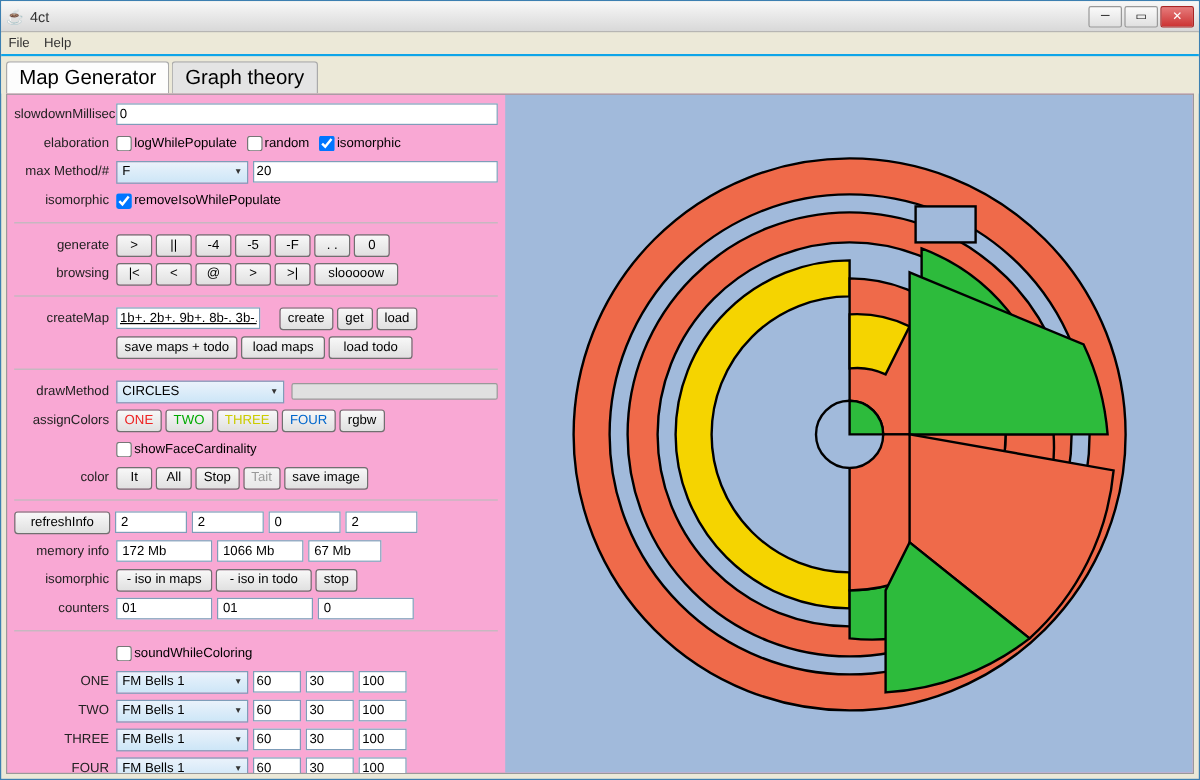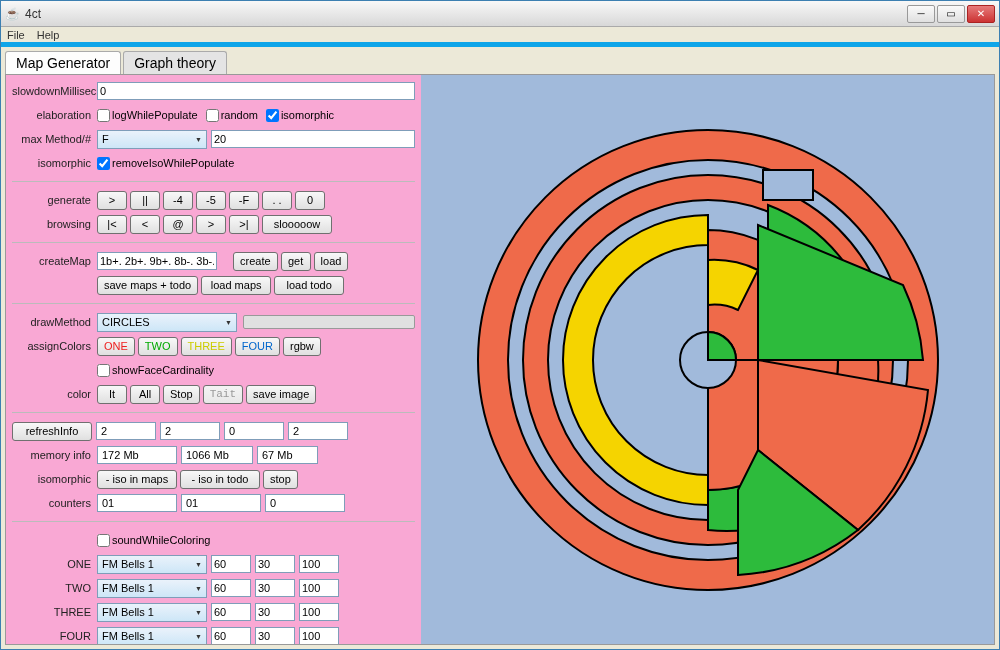--- a/index.html
+++ b/index.html
@@ -4,38 +4,38 @@
 <style>
 * { box-sizing: border-box; margin: 0; padding: 0; }
 body { font-family: "Segoe UI", Tahoma, sans-serif; font-size: 11px; background: #d4d0c8; }
 .window { width: 1000px; height: 650px; background: #ece9d8; border: 1px solid #3c7fb1; display: flex; flex-direction: column; }
 .titlebar { background: linear-gradient(to bottom, #f8f8f8 0%, #e8e8e8 50%, #d8d8d8 100%); height: 26px; display: flex; align-items: center; padding: 0 4px; border-bottom: 1px solid #aaa; }
 .titlebar .java-icon { width: 16px; height: 16px; margin-right: 4px; display: inline-flex; align-items: center; justify-content: center; font-size: 12px; color: #5382a1; }
 .titlebar .title { flex: 1; color: #333; font-size: 12px; }
 .winbtns { display: flex; gap: 2px; }
 .winbtn { width: 28px; height: 18px; border: 1px solid #999; display: flex; align-items: center; justify-content: center; font-size: 10px; cursor: pointer; background: linear-gradient(#fafafa,#e0e0e0); border-radius: 2px; }
 .winbtn.close { background: linear-gradient(#e67b7b,#c33); color: #fff; border-color: #a22; }
-.menubar { height: 20px; display: flex; align-items: center; padding: 0 6px; gap: 12px; background: #ece9d8; border-bottom: 5px solid #0ea5e9; font-size: 11px; color: #333; }
+.menubar { height: 20px; display: flex; align-items: center; padding: 0 6px; gap: 12px; background: #ece9d8; border-bottom: 2px solid #0ea5e9; font-size: 11px; color: #333; }
 .tabbar { display: flex; padding: 4px 4px 0 4px; background: #ece9d8; }
-.tab { padding: 3px 10px; border: 1px solid #aaa; border-bottom: none; margin-right: 2px; background: #e4e4e4; font-size: 14px; cursor: pointer; border-radius: 3px 3px 0 0; }
+.tab { padding: 3px 10px; border: 1px solid #aaa; border-bottom: none; margin-right: 2px; background: #e4e4e4; font-size: 17px; cursor: pointer; border-radius: 3px 3px 0 0; }
 .tab.active { background: #fdfdfd; font-weight: 500; }
 .content { flex: 1; display: flex; border: 1px solid #999; margin: 0 4px 4px 4px; background: #f9a8d4; overflow: hidden; }
 .leftpanel { width: 415px; padding: 6px; overflow-y: auto; }
 .row { display: flex; align-items: center; margin-bottom: 4px; min-height: 20px; }
 .lbl { width: 85px; text-align: right; padding-right: 6px; font-size: 11px; color: #222; flex-shrink: 0; }
 .txt { border: 1px solid #7f9db9; padding: 1px 2px; font-size: 11px; height: 18px; background: #fff; }
 .chk { display: inline-flex; align-items: center; gap: 2px; margin-right: 8px; font-size: 11px; }
 .chk input { width: 13px; height: 13px; }
 .btn { border: 1px solid #707070; background: linear-gradient(#f8f8f8,#e0e0e0); padding: 1px 6px; font-size: 11px; cursor: pointer; min-width: 30px; height: 19px; text-align: center; border-radius: 3px; }
 .btngrp { display: flex; gap: 3px; flex-wrap: wrap; }
 .combo { border: 1px solid #7f9db9; background: linear-gradient(#eaf2fb,#cde6f7); padding: 1px 16px 1px 4px; font-size: 11px; height: 19px; position: relative; cursor: pointer; display: inline-flex; align-items: center; min-width: 110px; }
 .combo::after { content: "▼"; position: absolute; right: 4px; font-size: 7px; color: #333; }
 .hr { border-top: 1px solid #bbb; margin: 8px 0; }
 .color-one { color: #e22; } .color-two { color: #0a0; } .color-three { color: #cc0; } .color-four { color: #06c; }
-.disabled { color: #999; background: linear-gradient(#f4f4f4,#e8e8e8); font-family: Liberation Mono, monospace; }
+.disabled { color: #999; background: linear-gradient(#f4f4f4,#e8e8e8); }
 .canvas { flex: 1; background: #a1badb; display: flex; align-items: center; justify-content: center; position: relative; overflow: hidden; }
 .readout { border: 1px solid #7f9db9; background: #fff; padding: 1px 4px; font-size: 11px; height: 18px; min-width: 50px; display: inline-flex; align-items: center; }
 .slider { flex:1; height: 14px; background: #e0e0e0; border: 1px solid #999; border-radius: 2px; position: relative; margin-left: 6px; }
 </style>
 </head>
 <body>
 
 <div class="window">
   <div class="titlebar">
     <span class="java-icon">☕</span>
@@ -121,21 +121,21 @@
           <button class="btn">&gt;</button>
           <button class="btn">&gt;|</button>
           <button class="btn" style="min-width:70px">slooooow</button>
         </div>
       </div>
 
       <div class="hr"></div>
 
       <div class="row">
         <span class="lbl">createMap</span>
-        <input class="txt" style="width: 120px;" value="1b+. 2b+. 9b+. 8b-. 3b-.">
+        <input class="txt" style="width: 120px; text-decoration: underline;" value="1b+. 2b+. 9b+. 8b-. 3b-.">
         <div class="btngrp" style="margin-left:16px">
           <button class="btn">create</button>
           <button class="btn">get</button>
           <button class="btn">load</button>
         </div>
       </div>
 
       <div class="row">
         <span class="lbl"></span>
         <div class="btngrp">

